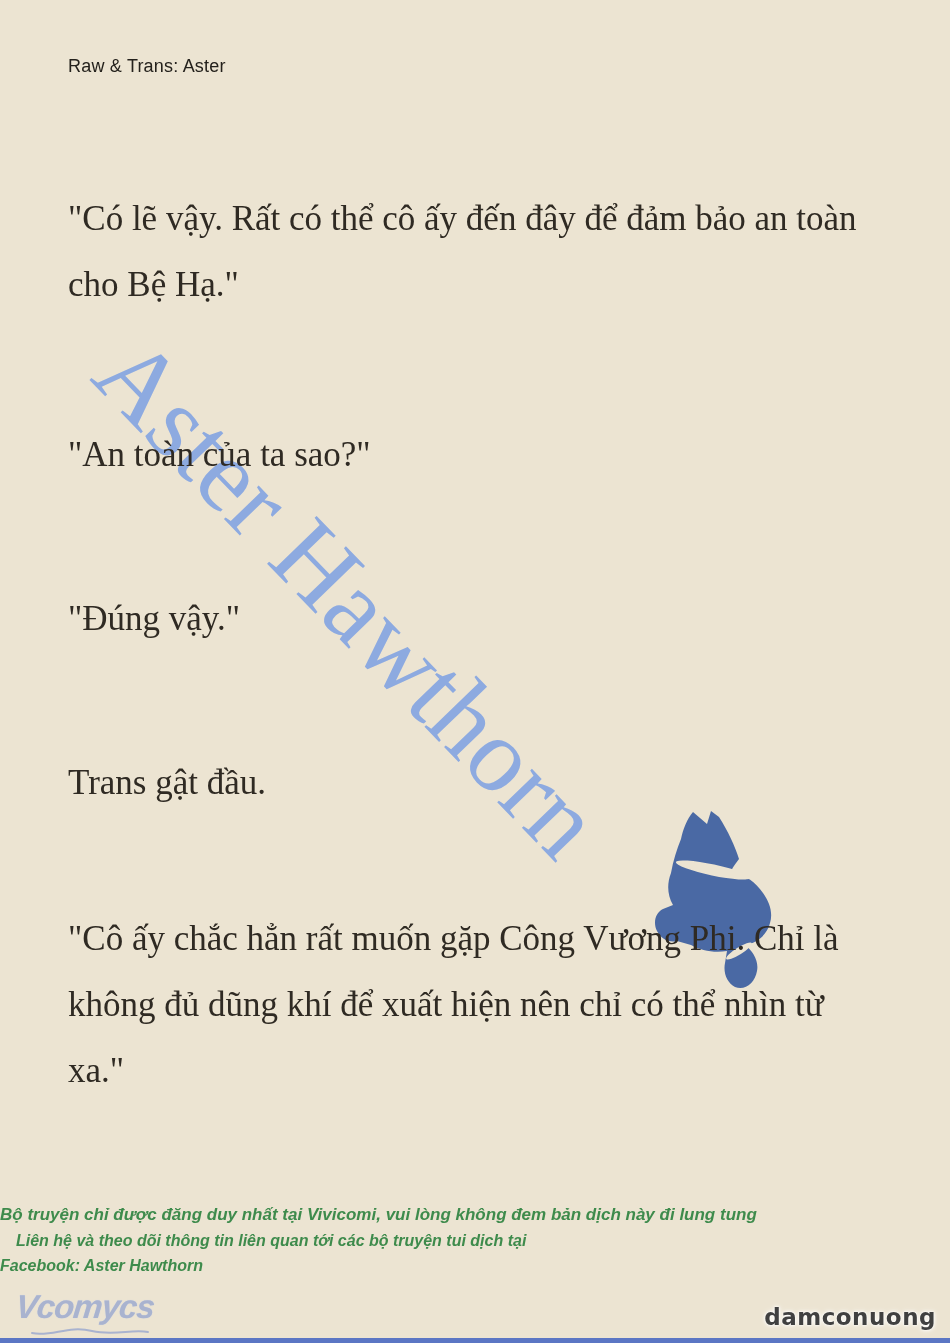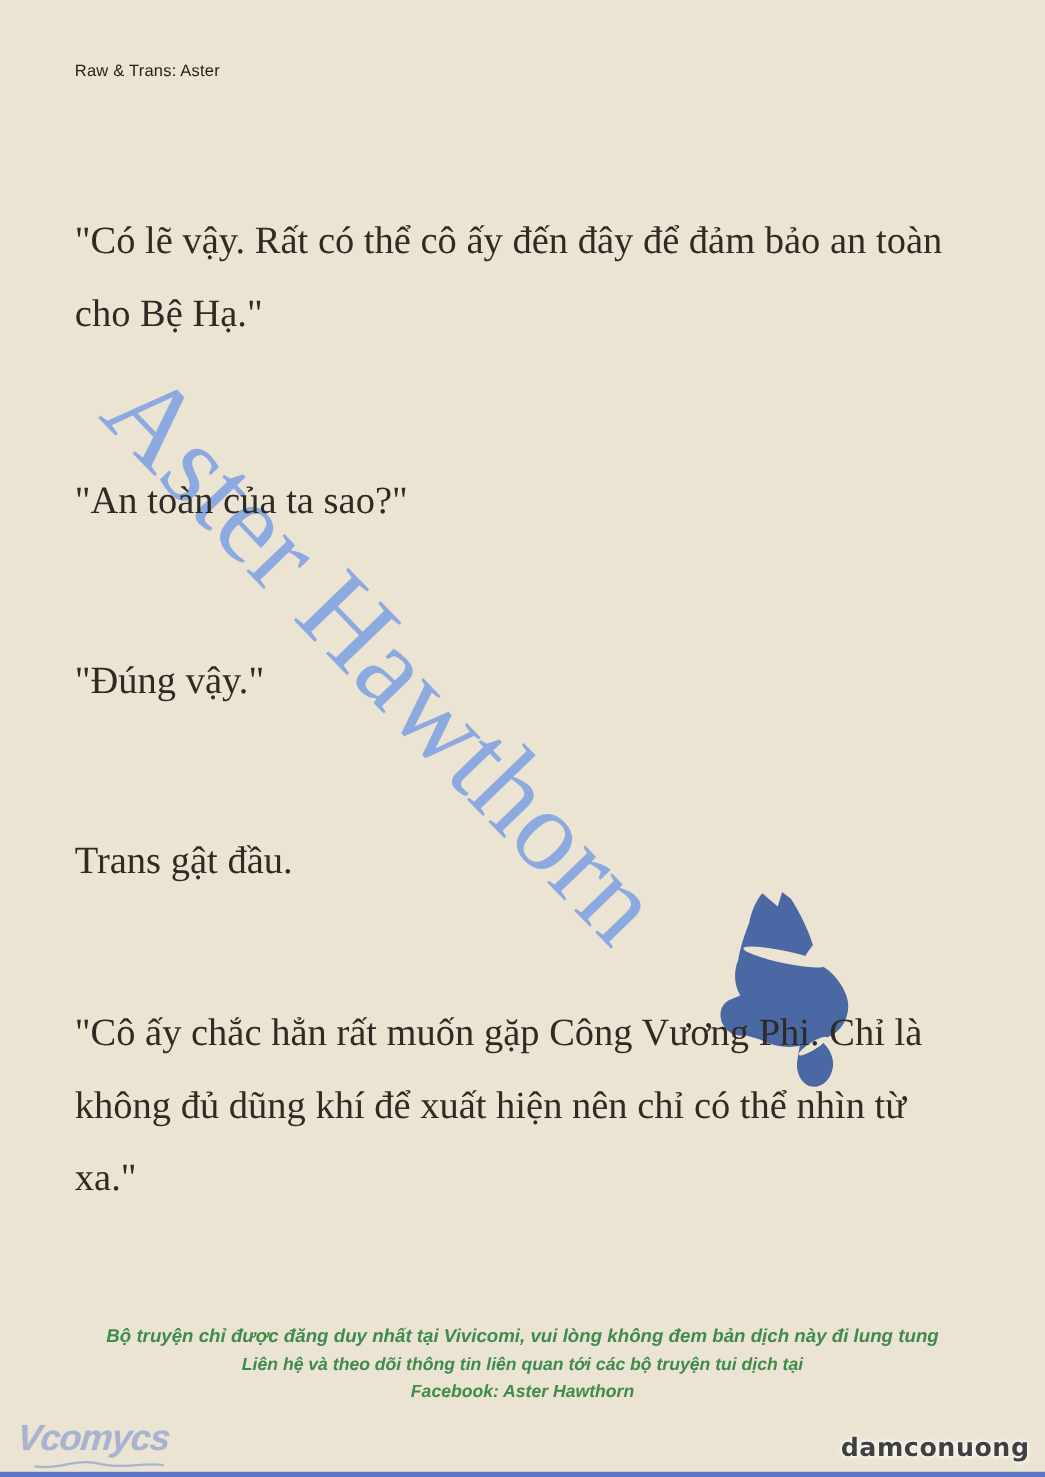--- a/index.html
+++ b/index.html
@@ -6,21 +6,21 @@
   body{
     width:950px;height:1343px;
     background:#ece4d2;
     position:relative;
     overflow:hidden;
     font-family:"Liberation Serif", serif;
   }
   .credit{
     position:absolute;left:68px;top:56px;
     font-family:"Liberation Sans", sans-serif;
-    font-size:15px;color:#24211c;
+    font-size:18px;color:#24211c;
     letter-spacing:.2px;
   }
   .watermark{
     position:absolute;left:152px;top:318px;
     font-family:"Liberation Serif", serif;
     font-size:105px;color:#86a6e2;opacity:.92;
     white-space:nowrap;
     transform:rotate(46deg);transform-origin:0 0;
     z-index:1;line-height:1;
     pointer-events:none;
@@ -34,27 +34,27 @@
     font-size:35px;line-height:66px;color:#2f2a23;
     z-index:3;
   }
   .p1{top:186px;}
   .p2{top:422px;}
   .p3{top:586px;}
   .p4{top:750px;}
   .p5{top:906px;}
   .footer{
     position:absolute;left:0;top:1202px;width:950px;
-    text-align:center;z-index:3;
+    text-align:left;z-index:3;
     font-family:"Liberation Sans", sans-serif;
     font-style:italic;font-weight:bold;
     color:#3e8b4c;
   }
   .footer .f1{font-size:17px;line-height:26px;}
-  .footer .f2{font-size:16px;line-height:25px;}
+  .footer .f2{font-size:16px;line-height:25px;padding-left:16px;}
   .footer .f3{font-size:16px;line-height:25px;}
   .vcomycs{
     position:absolute;left:16px;top:1288px;z-index:3;
     font-family:"Liberation Sans", sans-serif;
     font-style:italic;font-weight:900;
     font-size:33px;letter-spacing:-1px;
     color:#a9b3cf;
     transform:skewX(-6deg);
     text-shadow:0 0 1px #c8d0e4;
   }

